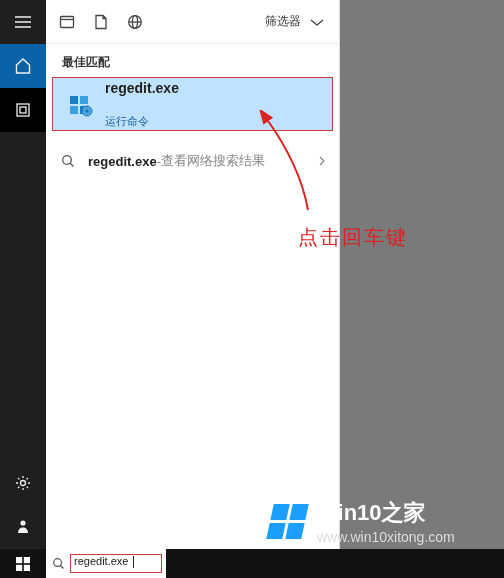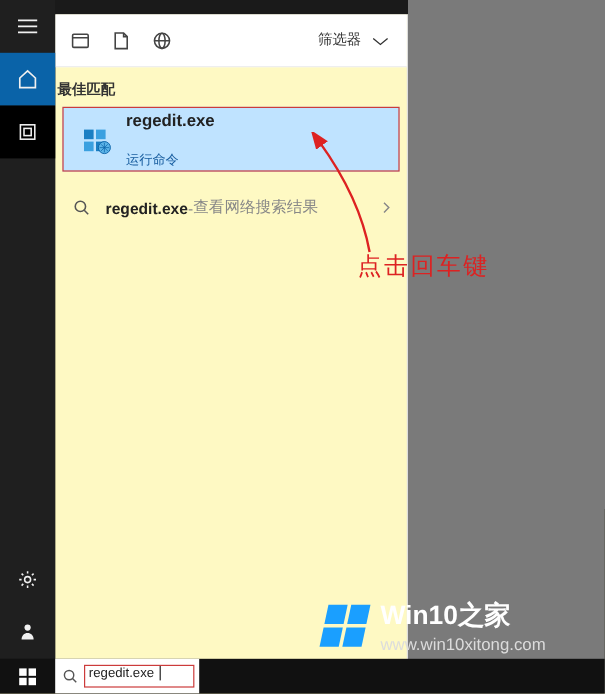--- a/index.html
+++ b/index.html
@@ -11,24 +11,24 @@
     position: relative;
     overflow: hidden;
   }
   .wallpaper {
     position: absolute;
     left: 340px; top: 0; right: 0; bottom: 0;
     background: #7a7a7a;
   }
   .search-panel {
     position: absolute;
-    left: 46px; top: 12px;
+    left: 46px; top: 0;
     width: 294px;
     height: 549px;
-    background: #fef9c3;
+    background: #ffffff;
     border-right: 1px solid #ddd;
   }
   .sp-header {
     height: 44px;
     background: #fff;
     display: flex;
     align-items: center;
     padding: 0 4px;
     border-bottom: 1px solid #eee;
   }
@@ -41,21 +41,21 @@
     margin-left: auto;
     display: flex; align-items: center;
     font-size: 12px; color: #333;
     padding: 0 8px; height: 34px;
   }
   .sp-body { padding: 0; }
   .section-label {
     font-size: 12px;
     color: #333;
     font-weight: 600;
-    padding: 10px 12px 6px 2px;
+    padding: 10px 12px 6px 16px;
   }
   .best-match {
     margin: 0 6px 10px 6px;
     border: 1px solid #cc3b3b;
     background: #bfe3ff;
     height: 54px;
     display: flex;
     align-items: center;
     padding: 0 10px;
   }
@@ -311,21 +311,21 @@
 </div>
 
 <svg class="arrow" style="left:258px; top:110px;" width="70" height="110" viewBox="0 0 70 110">
   <defs>
     <marker id="ah" markerWidth="10" markerHeight="10" refX="2" refY="3" orient="auto">
       <path d="M0,0 L0,6 L8,3 Z" fill="#d22"></path>
     </marker>
   </defs>
   <path d="M50,100 Q42,55 8,8" fill="none" stroke="#d22" stroke-width="2" marker-end="url(#ah)"></path>
 </svg>
-<div class="annotation" style="left:298px; top:208px;">点击回车键</div>
+<div class="annotation" style="left:298px; top:224px;">点击回车键</div>
 
 <div class="watermark">
   <div class="wm-logo">
     <div></div>
       <div></div>
       <div></div>
       <div></div>
   </div>
   <div class="wm-text">
     <div class="t1">Win10之家</div>

